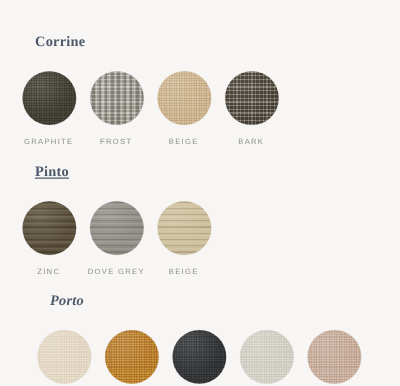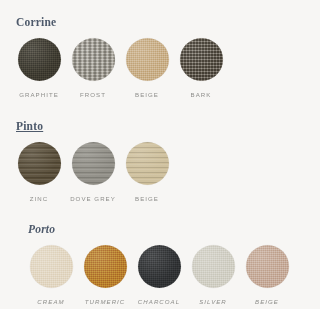--- a/index.html
+++ b/index.html
@@ -23,21 +23,21 @@
   }
 
   .section {
     padding: 0 0 0 12px;
   }
   .section-title {
     font-family: "Liberation Serif", serif;
     font-size: 11.5px;
     color: #4e5a6b;
     letter-spacing: 0.2px;
-    margin: 4px;
+    margin: 16px;
     padding: 0;
     line-height: 1;
   }
   #section-0 { position: absolute; top: 13px; left: 0; }
   #section-1 { position: absolute; top: 117px; left: 0; }
   #section-2 { position: absolute; top: 220px; left: 12px; font-style: italic; }
 
   .swatch-row {
     display: flex;
     flex-direction: row;

